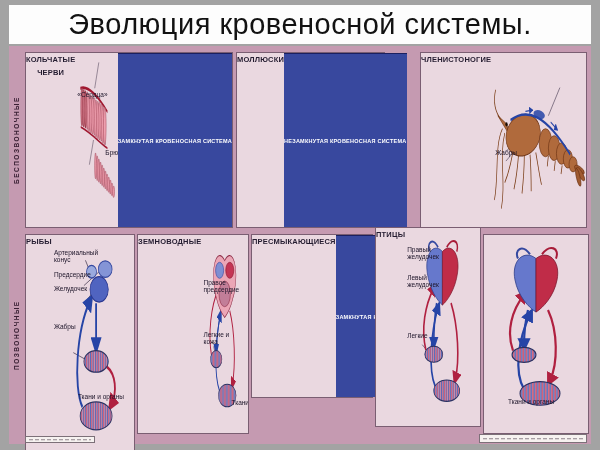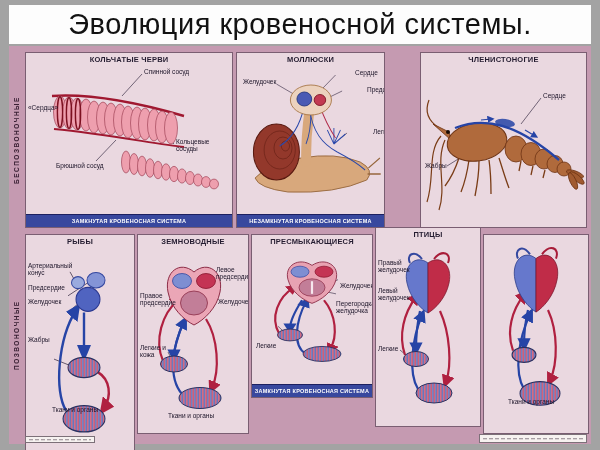--- a/index.html
+++ b/index.html
@@ -8,21 +8,21 @@
   .frame{position:relative;width:600px;height:450px;background:#a3a3a3;overflow:hidden;}
   .titlebar{position:absolute;top:5px;left:9px;width:582px;height:39px;background:#fdfdfd;
             display:flex;align-items:center;justify-content:center;}
   .titlebar h1{font-size:29px;font-weight:400;color:#121212;letter-spacing:.5px;}
   .poster{position:absolute;top:46px;left:9px;width:582px;height:398px;background:#c59ab1;}
   .side-label{position:absolute;left:1px;width:13px;display:flex;align-items:center;justify-content:center;
               writing-mode:vertical-rl;transform:rotate(180deg);font-size:6.5px;font-weight:bold;
               letter-spacing:1.5px;color:#3a2034;}
   .sl-top{top:8px;height:172px;}
   .sl-bottom{top:190px;height:198px;}
-  .panel{position:absolute;background:#ead8e0;border:1px solid #7a5e72;display:flex;flex-direction:column;}
+  .panel{position:absolute;background:#ead8e0;border:1px solid #7a5e72;display:flex;flex-direction:row;}
   .ptitle{flex:0 0 13px;height:13px;line-height:13px;font-size:7.5px;font-weight:bold;text-align:center;
           color:#241c30;letter-spacing:.2px;}
   .art{position:relative;flex:1;overflow:hidden;}
   .art svg{position:absolute;inset:0;width:100%;height:100%;}
   .lbl{position:absolute;display:block;font-size:6.5px;line-height:1.12;color:#1c1428;}
   .banner{flex:0 0 13px;background:#38489e;border-top:1px solid #1c2060;color:#fff;font-size:5.5px;
           font-weight:bold;display:flex;align-items:center;justify-content:center;letter-spacing:.25px;
           white-space:nowrap;}
   .ld{stroke:#3c3048;stroke-width:.7;fill:none;}
   .stamp{position:absolute;background:#f6f2f0;border:1px solid #7c7078;}

